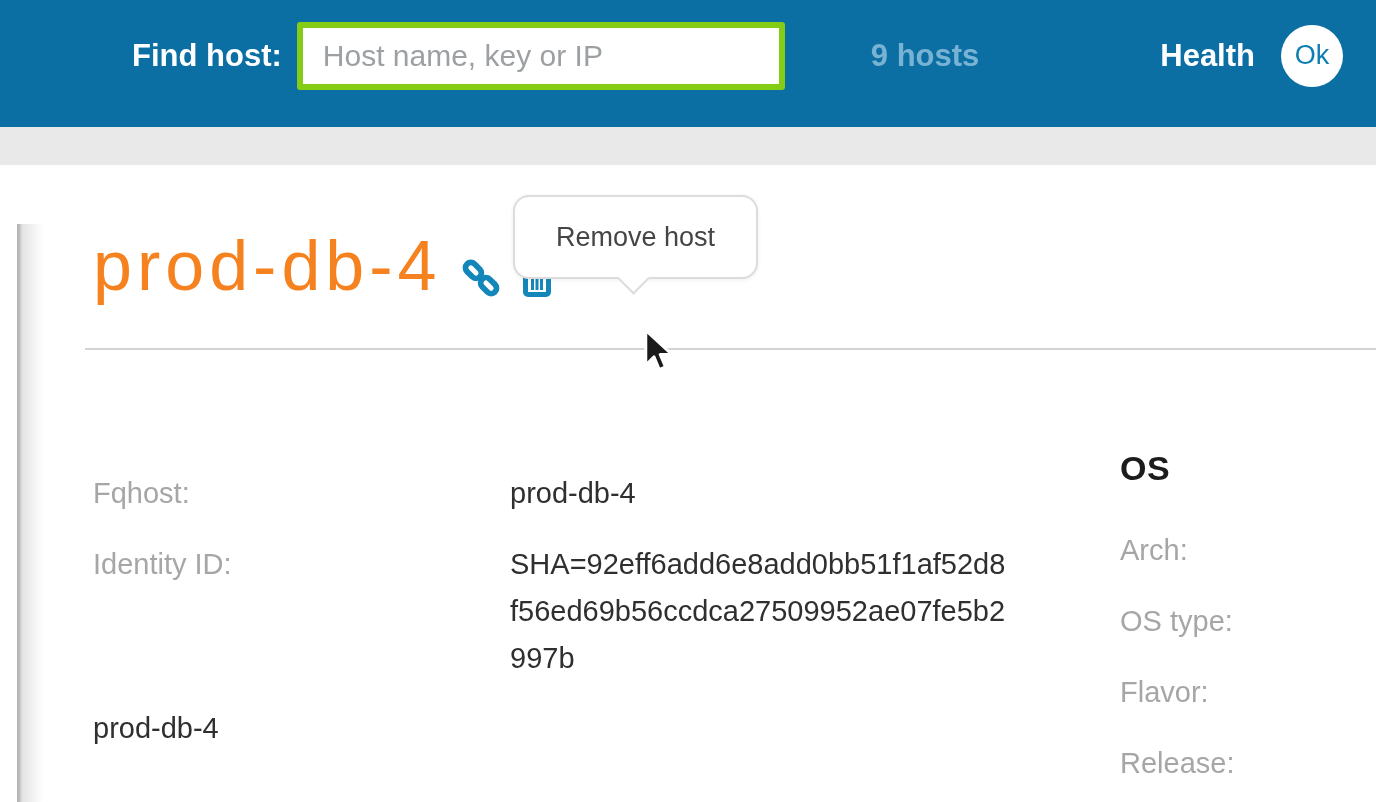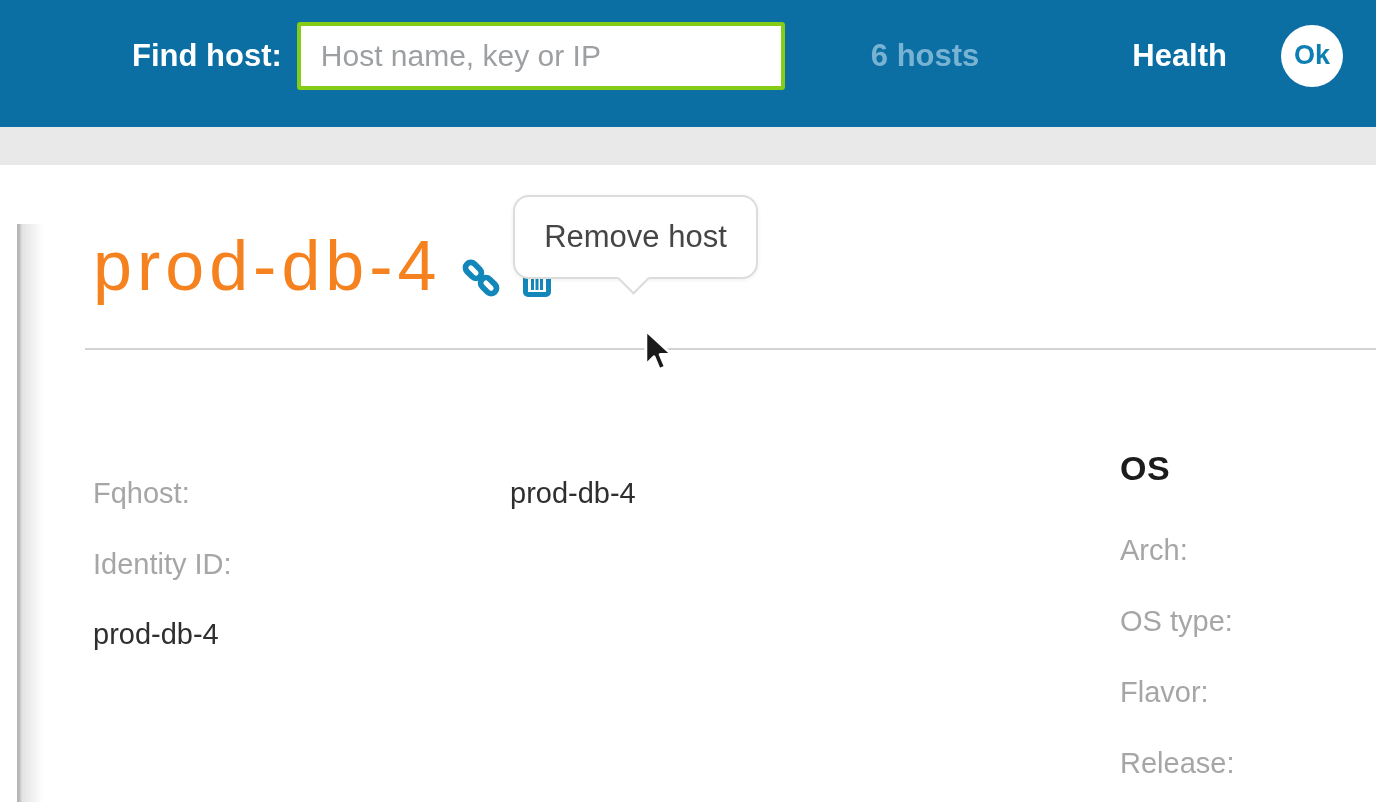--- a/index.html
+++ b/index.html
@@ -22,57 +22,56 @@
     margin-left: 132px;
     color: #ffffff;
     font-size: 31px;
     font-weight: 600;
     white-space: nowrap;
   }
   .host-search {
     margin-left: 15px;
     width: 488px;
     height: 68px;
-    border: 4px solid #84cc16;
+    border: 6px solid #84cc16;
     border-radius: 3px;
     padding: 0 20px;
     font-size: 30px;
     color: #333333;
     font-family: inherit;
     outline: none;
   }
   .host-search::placeholder { color: #9da0a3; }
   .hosts-link {
     margin-left: 86px;
     color: var(--link-light-blue, #79b3d4);
     font-size: 31px;
     font-weight: 600;
     text-decoration: none;
     white-space: nowrap;
   }
   .health-wrap {
     margin-left: auto;
     display: flex;
     align-items: center;
-    gap: 28px;
   }
   .health-label {
     color: #ffffff;
     font-size: 31px;
     font-weight: 700;
   }
   .ok-badge {
     margin-left: 26px;
     margin-right: 33px;
     width: 62px; height: 62px;
     border-radius: 50%;
     background: #ffffff;
     color: var(--badge-text-blue, #0d7fb2);
     font-size: 27px;
-    font-weight: 700;
+    font-weight: 400;
     display: flex;
     align-items: center;
     justify-content: center;
     cursor: pointer;
   }
 
   
   .subbar {
     height: 38px;
     background: var(--subbar-gray, #e9e9e9);
@@ -100,21 +99,21 @@
     position: absolute;
     left: 513px; top: -26px;
     width: 245px; height: 84px;
     background: #ffffff;
     border: 2px solid #dcdcdc;
     border-radius: 16px;
     box-shadow: 0 1px 4px rgba(0,0,0,0.07);
     display: flex;
     align-items: center;
     justify-content: center;
-    font-size: 31px;
+    font-size: 27px;
     color: #454545;
     z-index: 5;
     white-space: nowrap;
     text-align: right;
   }
   .tooltip .notch {
     position: absolute;
     left: 107px; bottom: -13px;
     width: 23px; height: 23px;
     background: #ffffff;
@@ -194,21 +193,21 @@
     line-height: 47px;
     word-break: break-all;
   }
 </style>
 </head>
 <body>
 
 <header class="topbar">
   <span class="find-label">Find host:</span>
   <input class="host-search" type="text" placeholder="Host name, key or IP" style="">
-  <a class="hosts-link" href="#">6 hosts</a>
+  <a class="hosts-link" href="#">9 hosts</a>
   <span class="health-wrap">
     <span class="health-label">Health</span>
     <span class="ok-badge">Ok</span>
   </span>
 </header>
 
 <div class="subbar"></div>
 
 <main class="content">
   <div class="left-rail"></div>
@@ -258,20 +257,21 @@
 
     <section class="section-identity">
 
       <div class="row">
         <span class="lbl">Fqhost:</span>
         <span class="val">prod-db-4</span>
       </div>
 
       <div class="row row-tight">
         <span class="lbl">Identity ID:</span>
+        <span class="val">SHA=92eff6add6e8add0bb51f1af52d8f56ed69b56ccdca27509952ae07fe5b2997b</span>
       </div>
 
       <div class="row">
         <span class="val">prod-db-4</span>
       </div>
     </section>
 
     <section class="section-os">
       <h2 class="section-heading">OS</h2>
 

